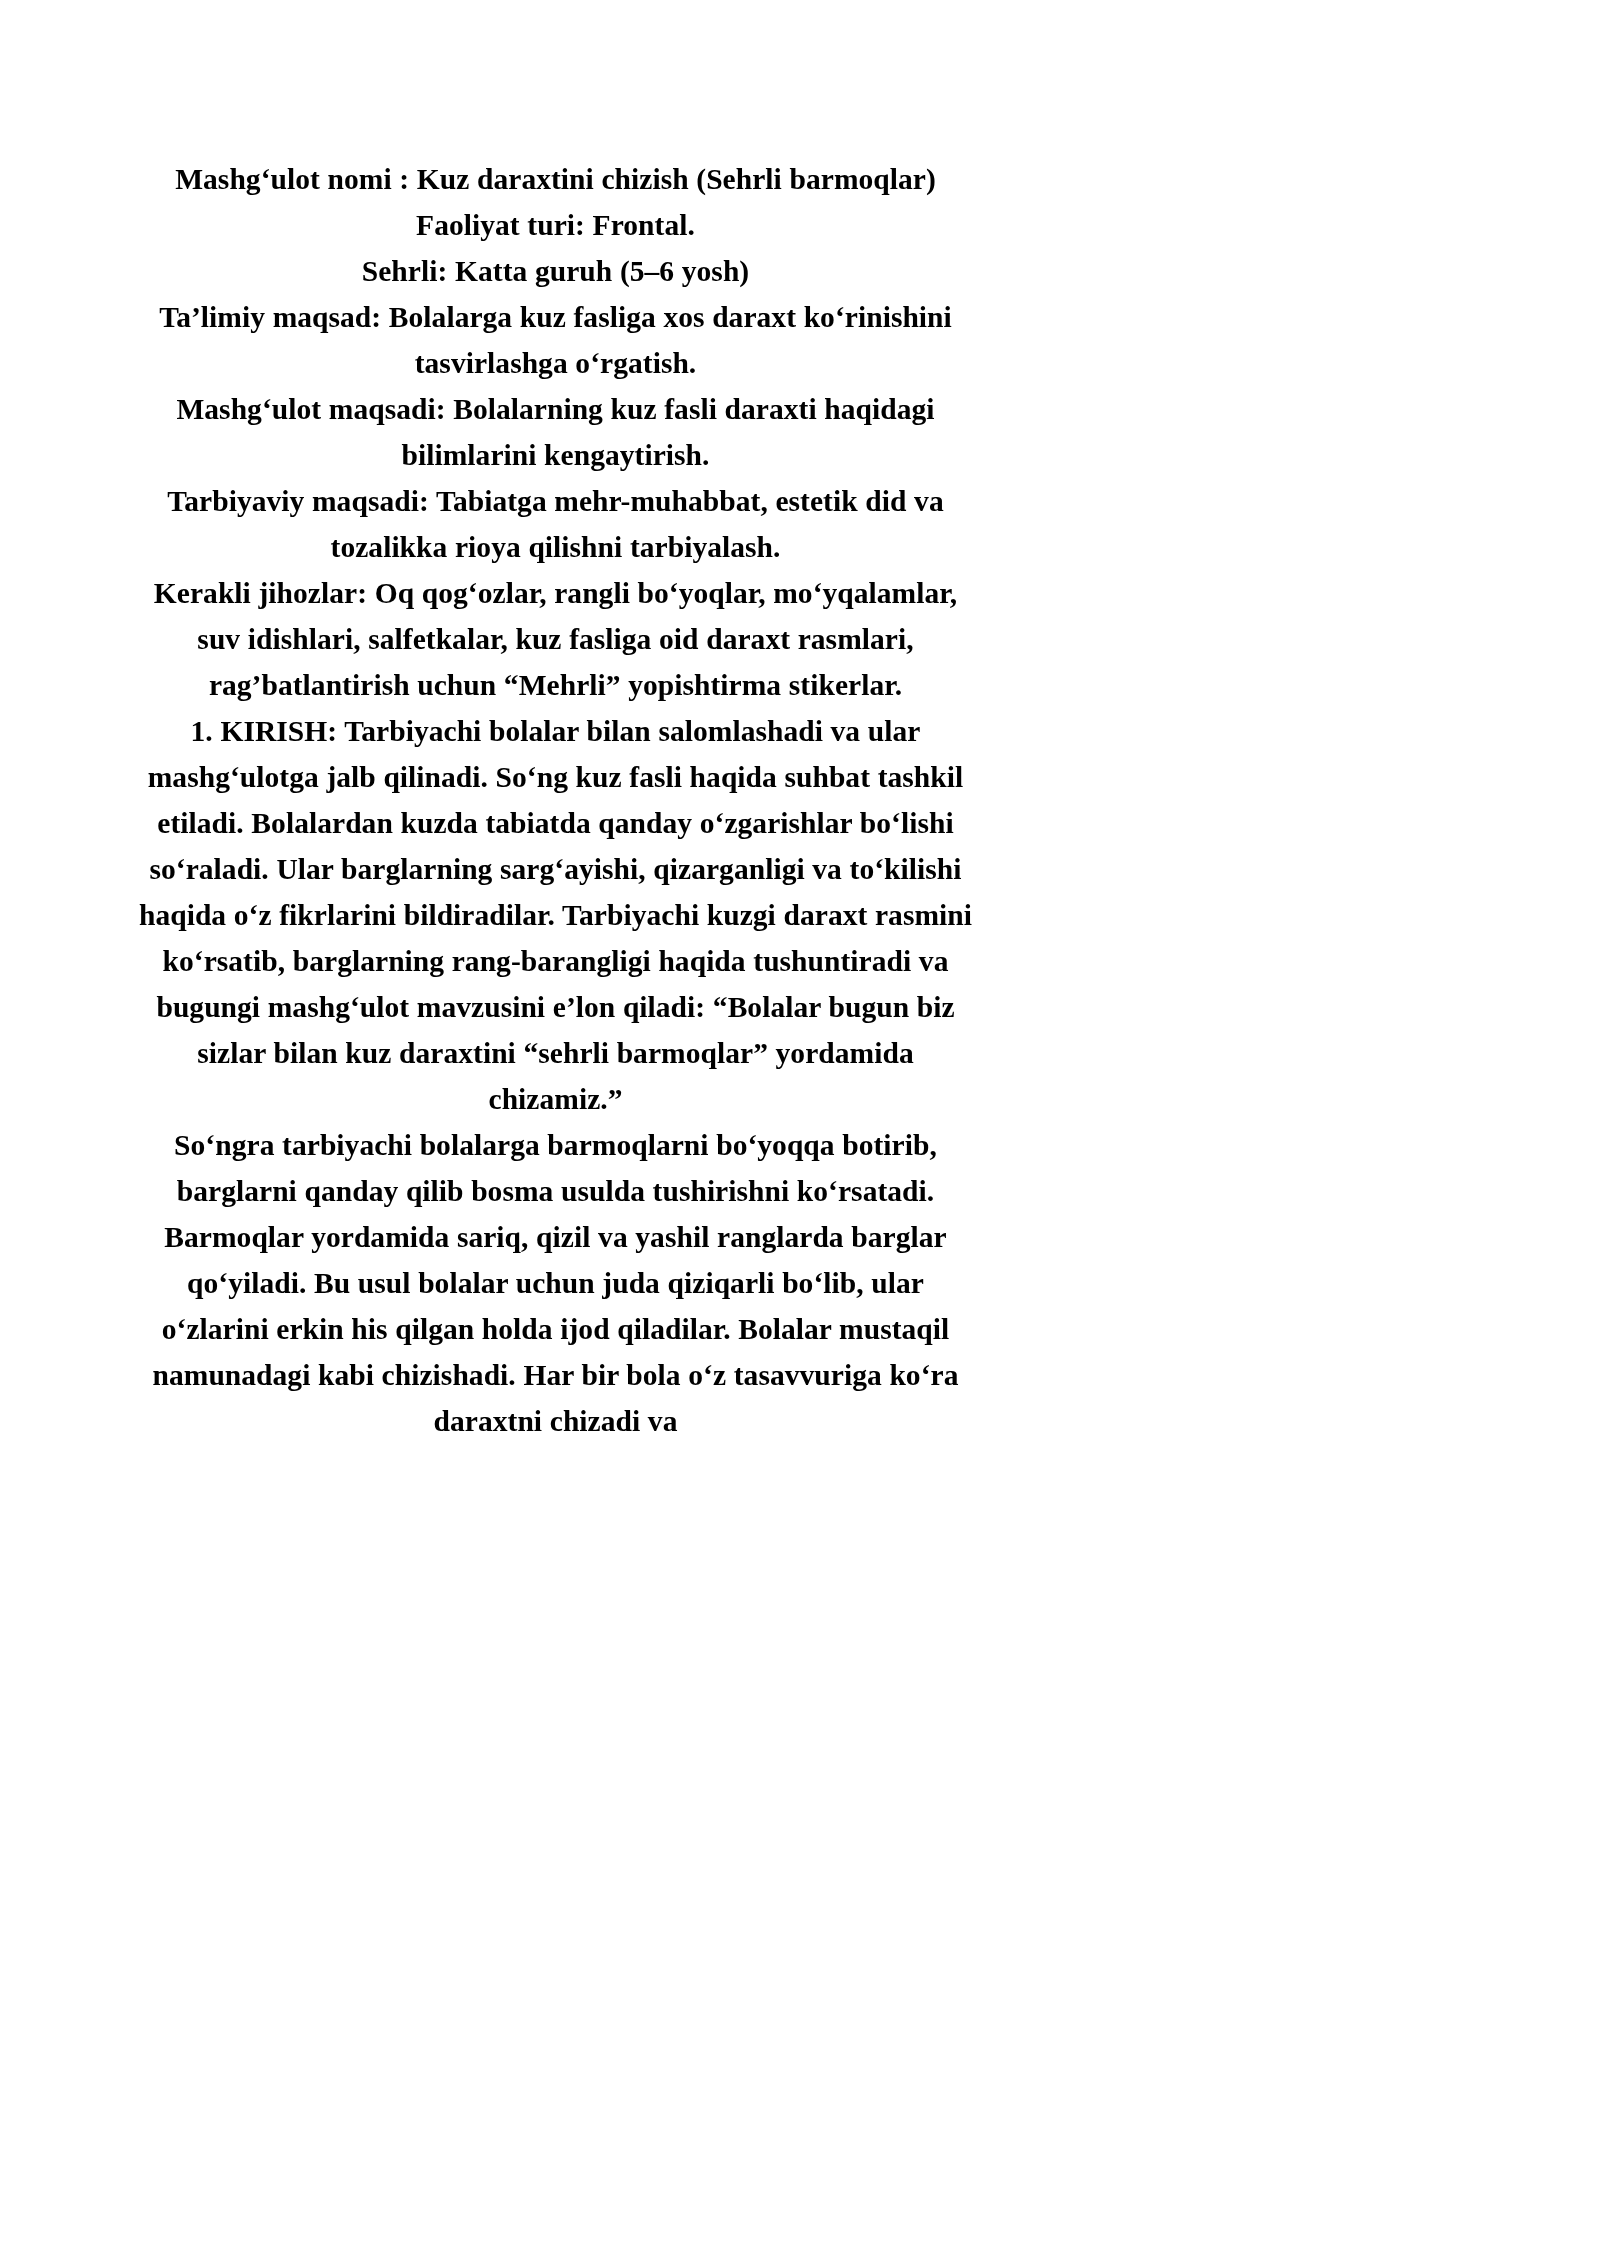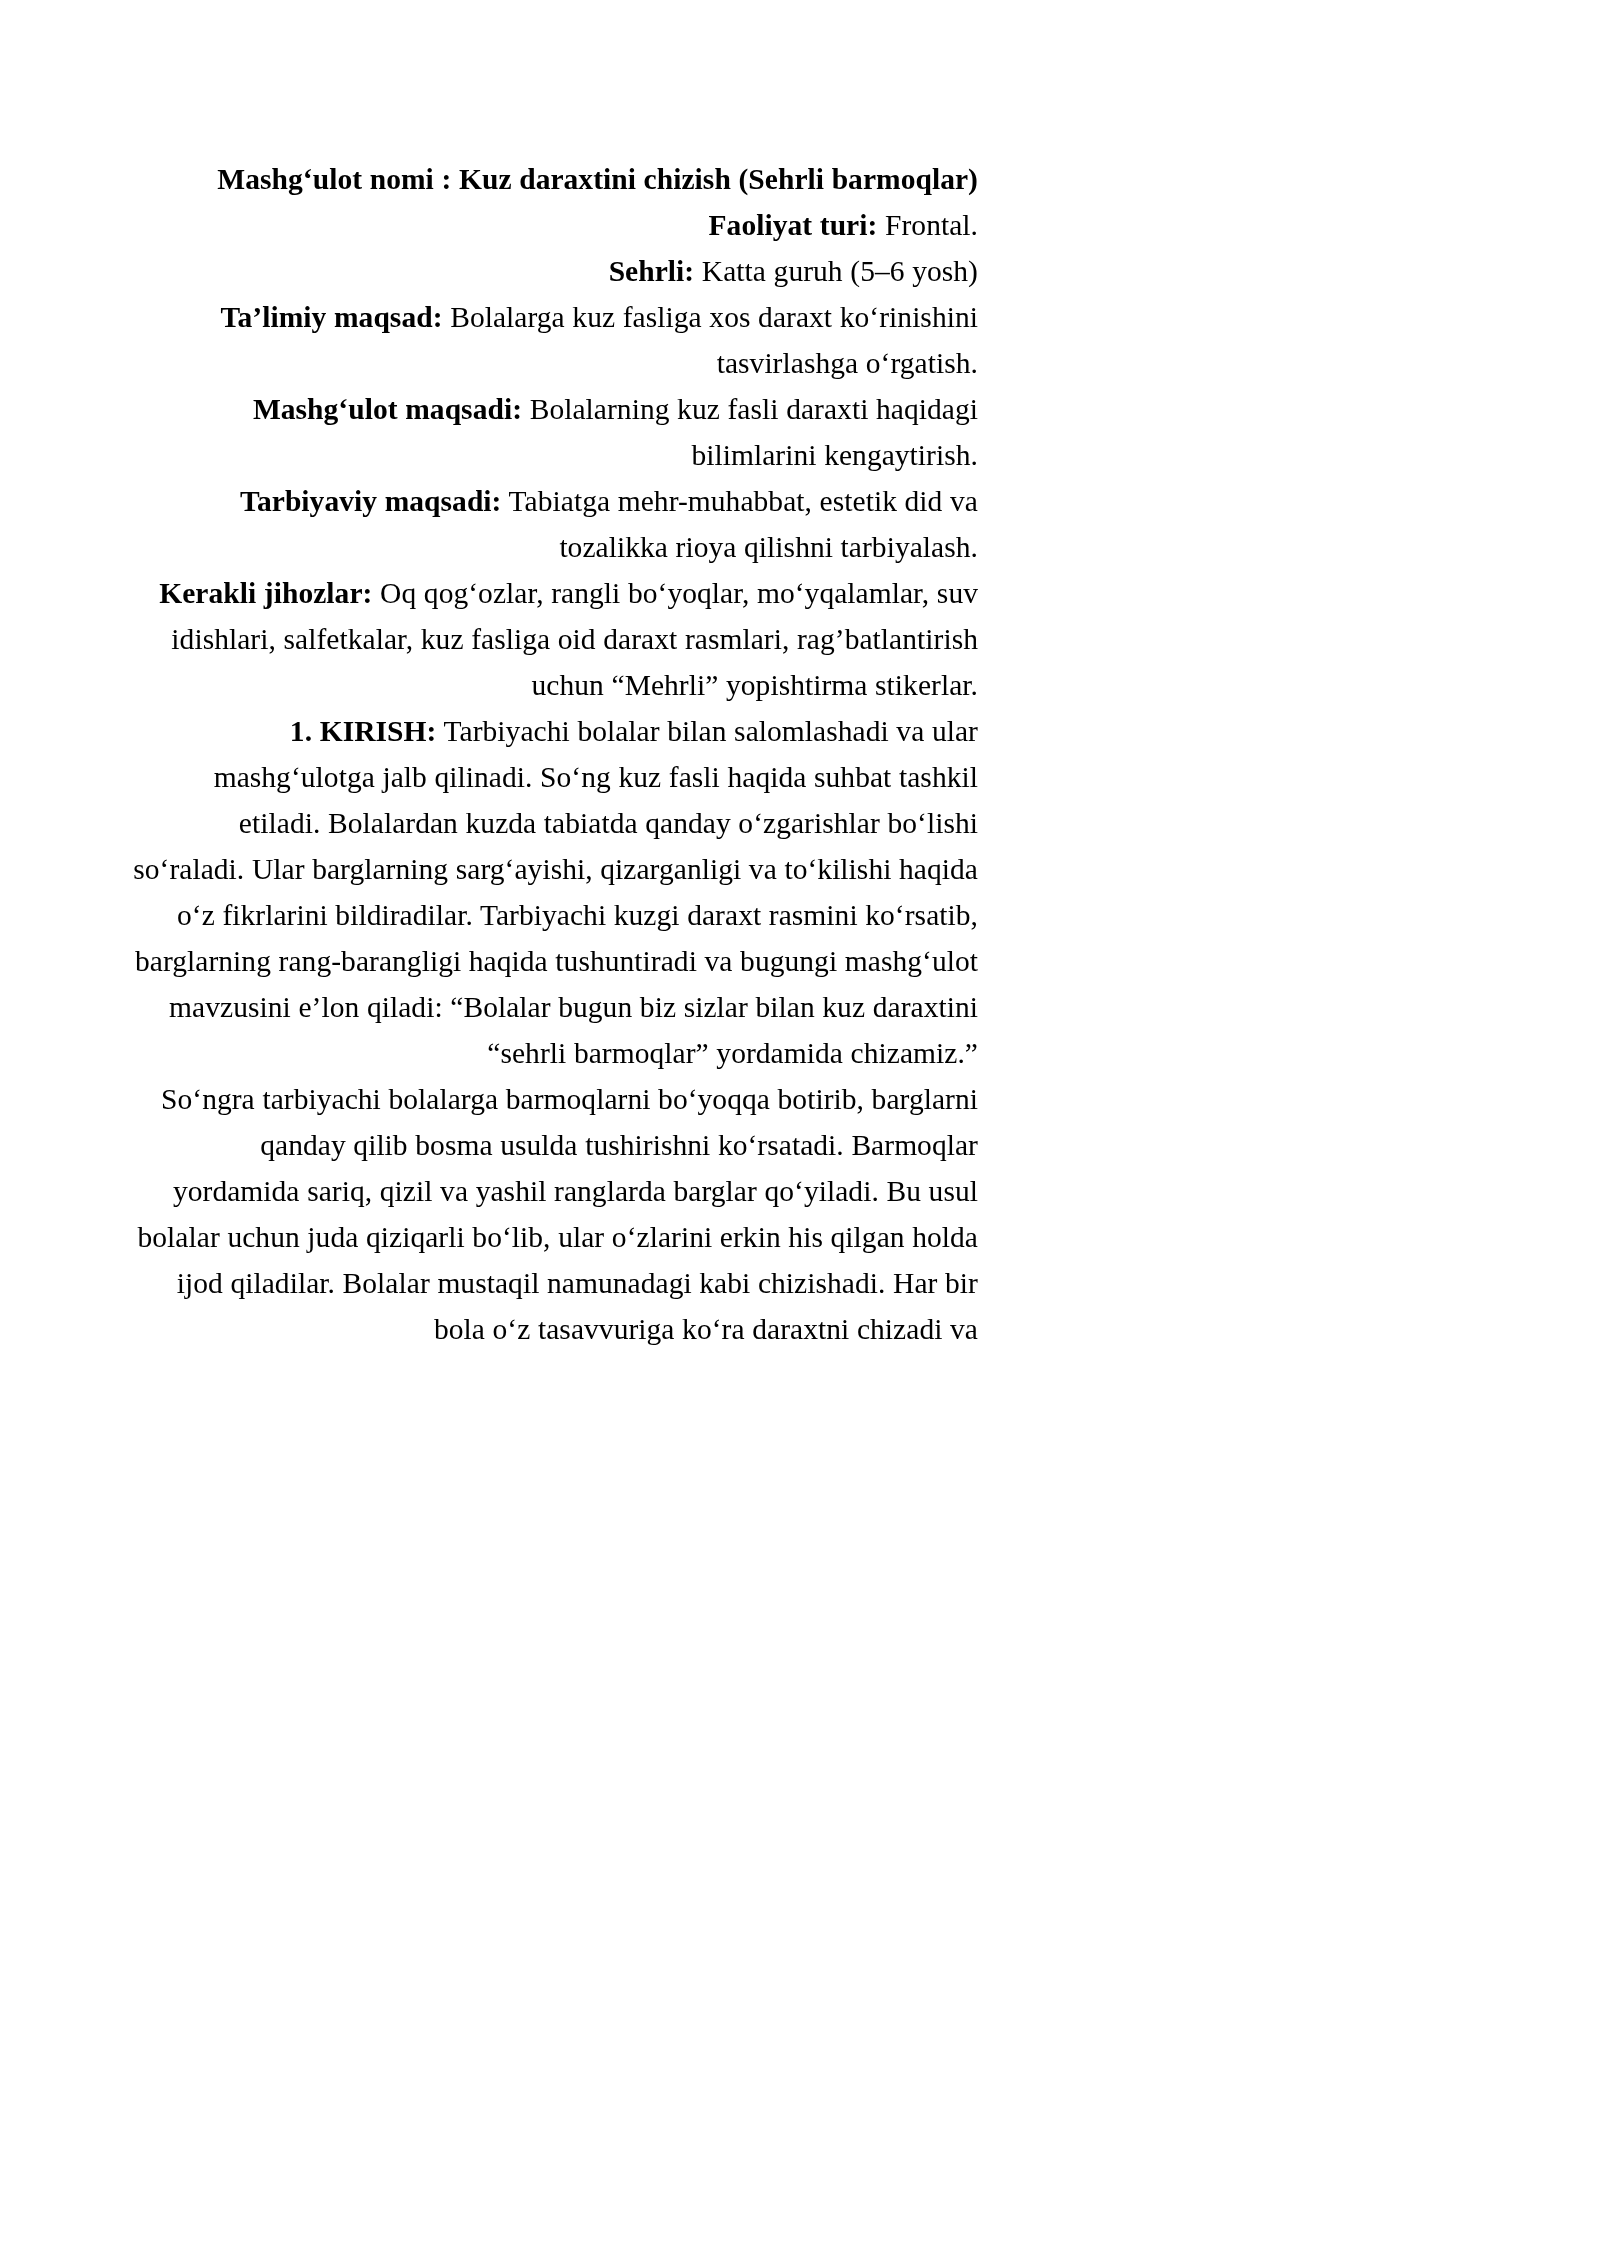--- a/index.html
+++ b/index.html
@@ -23,29 +23,29 @@
     position: absolute;
     left: 133px;
     top: 156px;
     width: 845px;
   }
   .para {
     margin: 0;
     padding: 0;
     font-size: 29.5px;
     line-height: 46px;
-    text-align: right;
+    text-align: center;
     letter-spacing: 0.05px;
     word-spacing: 0.2px;
   }
   .lead {
     font-weight: bold;
   }
   .body-text {
-    font-weight: normal;
+    font-weight: bold;
   }
 </style>
 </head>
 <body>
 
 <div id="page">
   <div id="doc-body">
 
     <p class="para">
       <span class="lead">Mashg‘ulot nomi : Kuz daraxtini chizish (Sehrli barmoqlar)</span><span class="body-text"></span>

